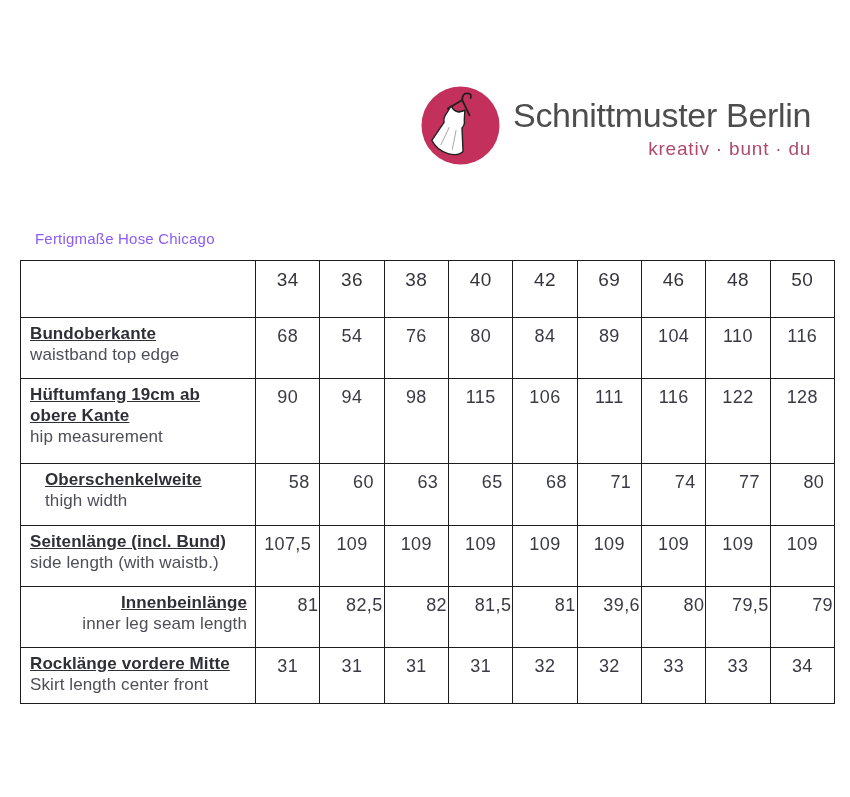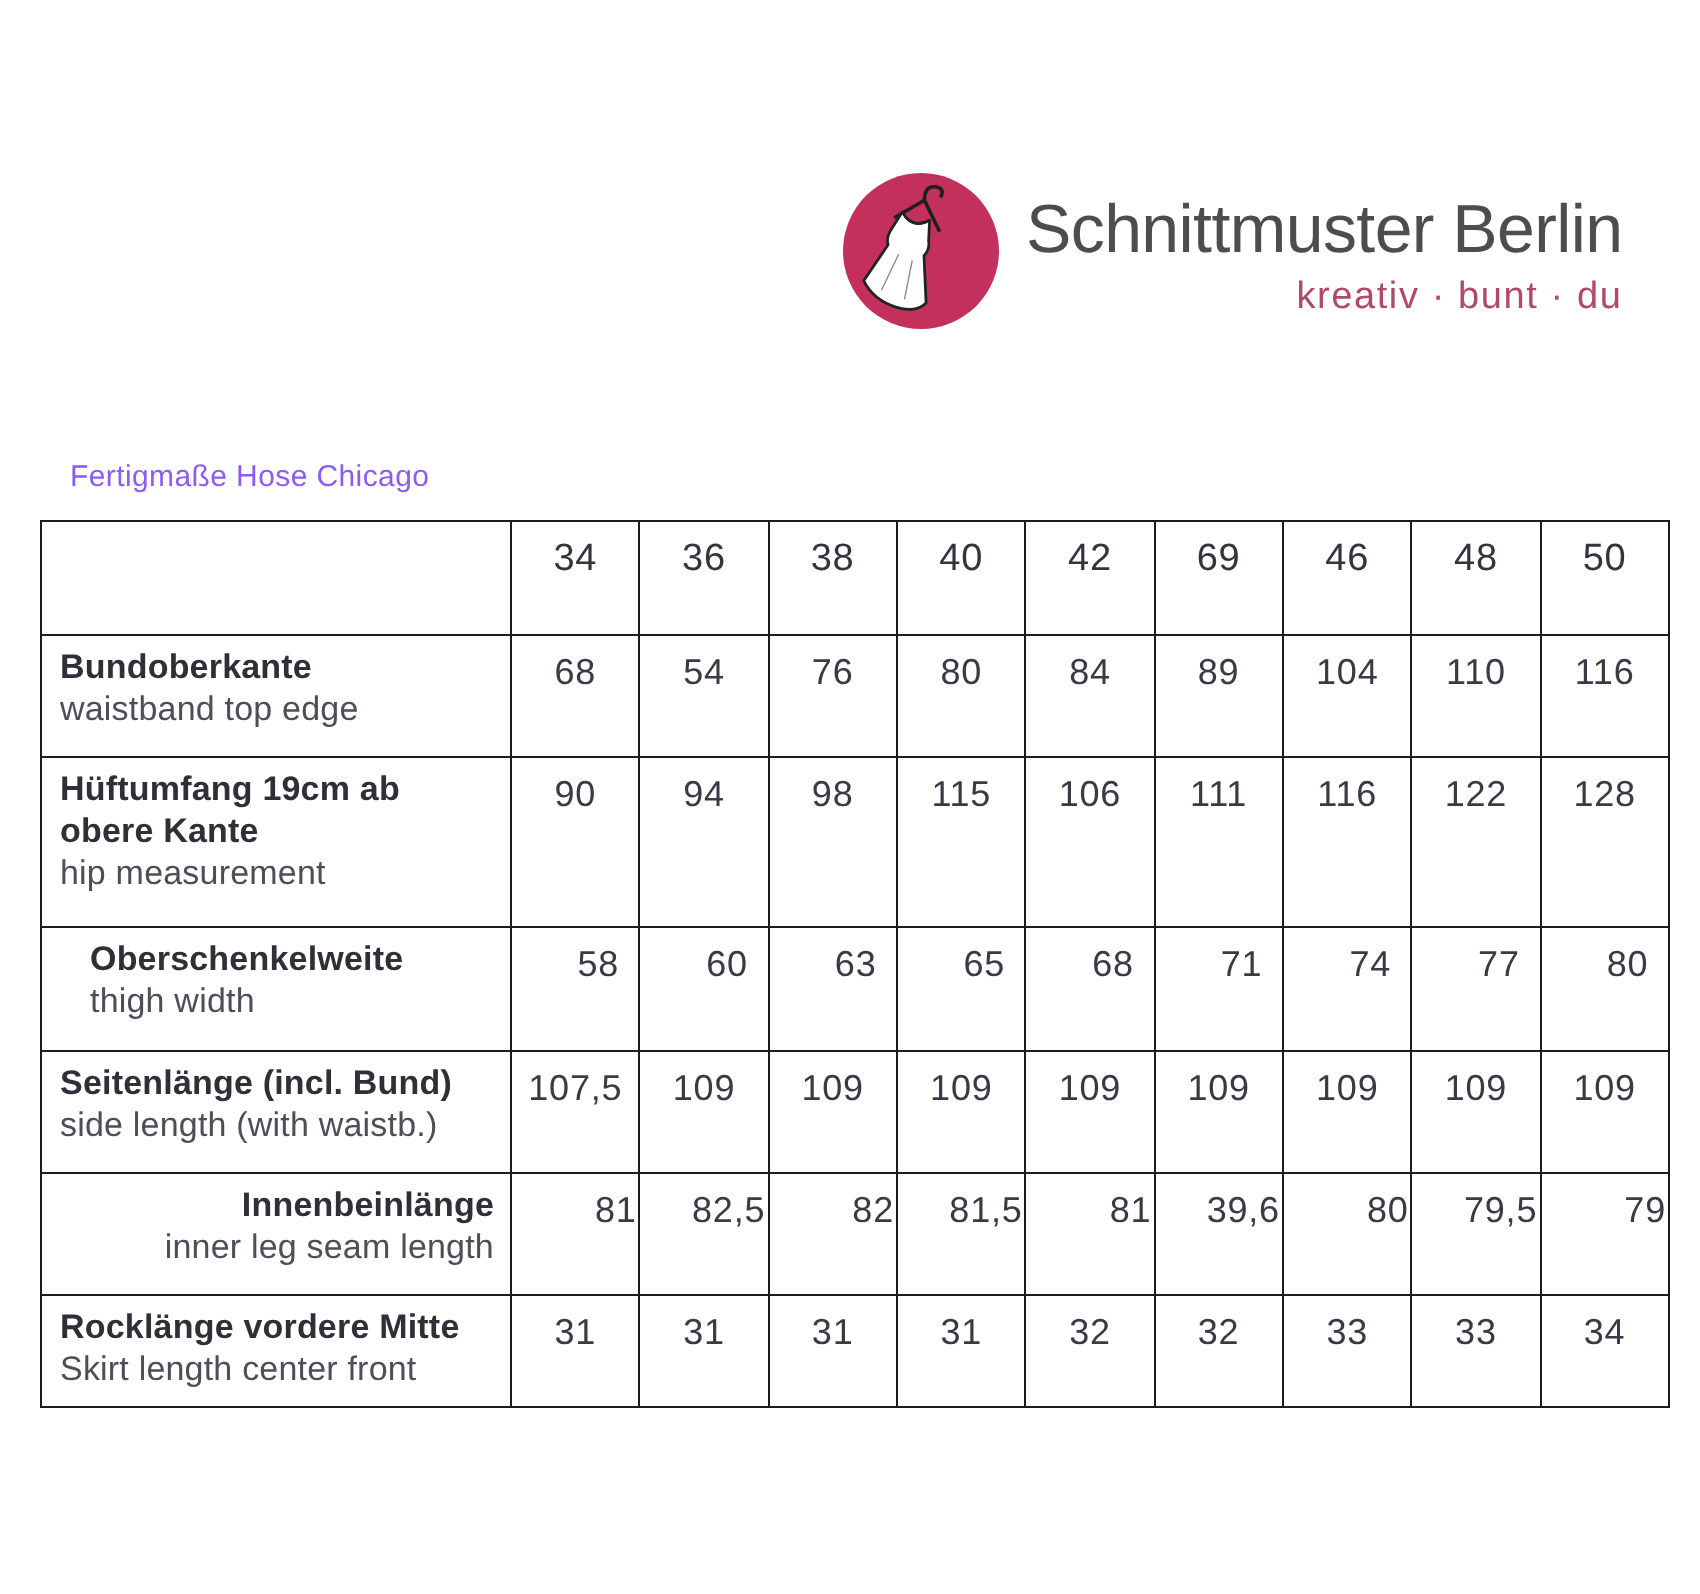--- a/index.html
+++ b/index.html
@@ -48,21 +48,21 @@
   }
   .size-table td{
     border:1px solid var(--border);
     vertical-align:top;
     overflow:hidden;
   }
   col.c-label{width:235px;}
   .lbl{padding:5px 8px 4px 9px;}
   .lbl-de{
     font-size:17px;font-weight:600;color:#2f2f38;
-    line-height:21px;white-space:pre-line;letter-spacing:0.1px;
+    line-height:21px;white-space:pre-line;letter-spacing:0.1px;text-decoration:underline;
   }
   .lbl-en{
     font-size:17px;font-weight:400;color:var(--ink-soft);
     line-height:21px;letter-spacing:0.1px;
   }
   .num{
     text-align:center;font-size:18px;color:#3a3a46;
     padding-top:8px;letter-spacing:0.4px;
   }
   .size-h{font-size:19px;padding-top:8px;color:#34343e;}

